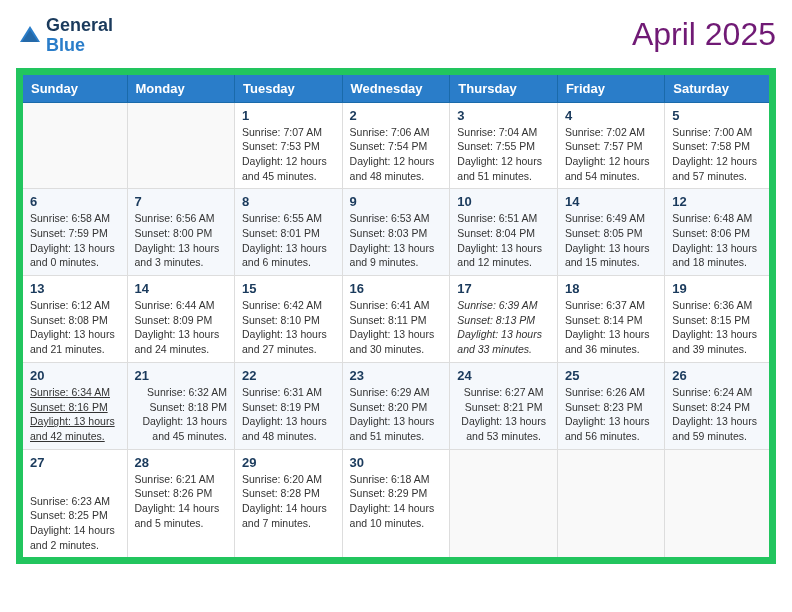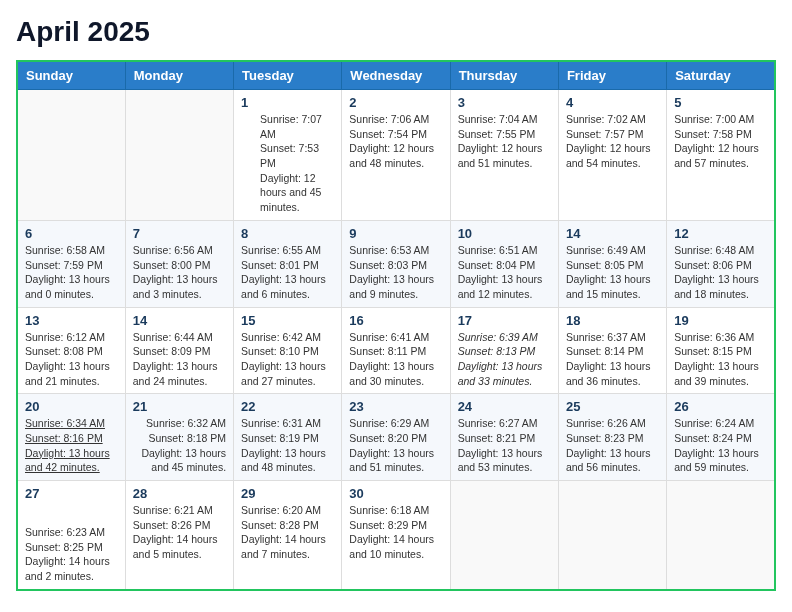--- a/index.html
+++ b/index.html
@@ -38,32 +38,32 @@
     }
     .logo-icon {
       width: 24px;
       height: 24px;
       margin-left: 2px;
     }
     .title-block {
       text-align: right;
     }
     .month-title {
-      font-size: 28px;
-      font-weight: bold;
-      color: #0f172a;
+      font-size: 32px;
+      font-weight: normal;
+      color: #701a75;
     }
     .location-title {
       font-size: 16px;
       color: #333;
     }
     .calendar {
       width: 100%;
       border-collapse: collapse;
-      border: 2px solid #22c55e;
+      border: 7px solid #22c55e;
     }
     .calendar th {
       background: #2a7dc9;
       color: #fff;
       text-align: left;
       padding: 6px 8px;
       font-size: 13px;
       font-weight: bold;
       border: 1px solid #1a6aaa;
     }
@@ -93,20 +93,30 @@
       line-height: 1.4;
     }
     .empty-cell {
       background: #f9f9f9 !important;
     }
   </style>
 </head>
 <body>
 
 <div class="header">
+  <div class="logo">
+    <svg class="logo-icon" viewBox="0 0 24 24">
+      <polygon points="12,2 22,18 2,18" fill="#2a7dc9"></polygon>
+      <polygon points="12,6 20,18 4,18" fill="#1a3a5c" opacity="0.3"></polygon>
+    </svg>
+    <div class="logo-text">
+      <span class="logo-general">General</span>
+      <span class="logo-blue">Blue</span>
+    </div>
+  </div>
   <div class="title-block">
     <div class="month-title">April 2025</div>
   </div>
 </div>
 
 <table class="calendar">
   <thead>
     <tr>
     <th>Sunday</th>
         <th>Monday</th>
@@ -116,21 +126,21 @@
         <th>Friday</th>
         <th>Saturday</th>
       </tr>
   </thead>
   <tbody id="calendar-body">
   <tr>
         <td class="empty-cell"></td>
         <td class="empty-cell"></td>
         <td>
           <span class="day-number">1</span>
-          <div class="day-info" style="white-space: pre-line; margin-left: 19px;">Sunrise: 7:07 AM
+          <div class="day-info" style="white-space: pre-line;">Sunrise: 7:07 AM
 Sunset: 7:53 PM
 Daylight: 12 hours and 45 minutes.</div>
         </td>
         <td>
           <span class="day-number">2</span>
           <div class="day-info" style="white-space: pre-line;">Sunrise: 7:06 AM
 Sunset: 7:54 PM
 Daylight: 12 hours and 48 minutes.</div>
         </td>
         <td>
@@ -260,21 +270,21 @@
 Daylight: 13 hours and 48 minutes.</div>
         </td>
         <td>
           <span class="day-number">23</span>
           <div class="day-info" style="white-space: pre-line;">Sunrise: 6:29 AM
 Sunset: 8:20 PM
 Daylight: 13 hours and 51 minutes.</div>
         </td>
         <td>
           <span class="day-number">24</span>
-          <div class="day-info" style="white-space: pre-line;">Sunrise: 6:27 AM
+          <div class="day-info" style="white-space: pre-line; text-align: center;">Sunrise: 6:27 AM
 Sunset: 8:21 PM
 Daylight: 13 hours and 53 minutes.</div>
         </td>
         <td>
           <span class="day-number">25</span>
           <div class="day-info" style="white-space: pre-line;">Sunrise: 6:26 AM
 Sunset: 8:23 PM
 Daylight: 13 hours and 56 minutes.</div>
         </td>
         <td>

